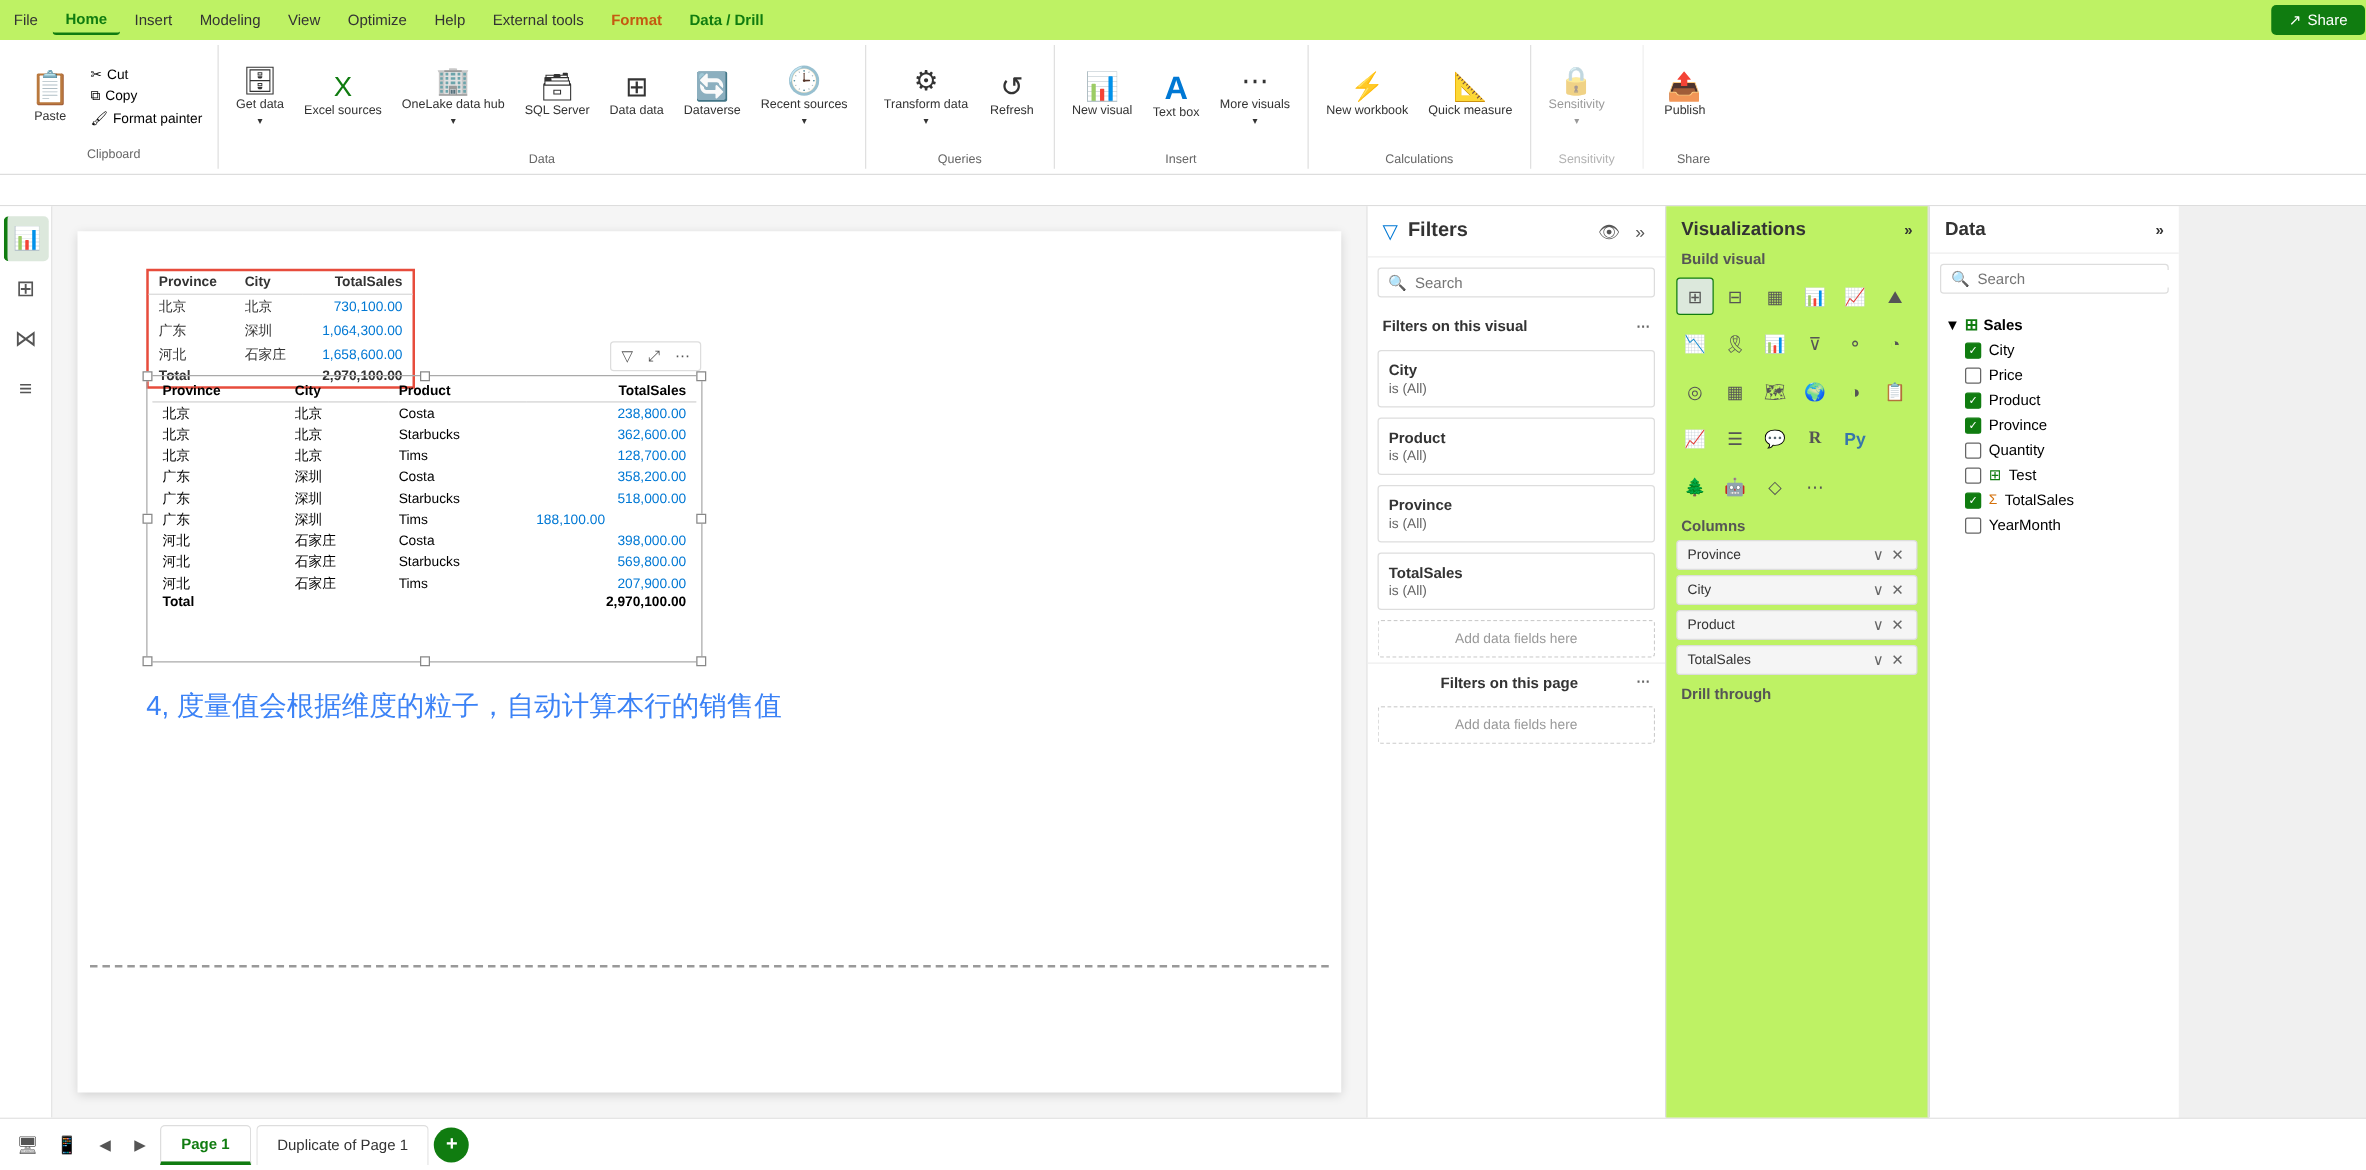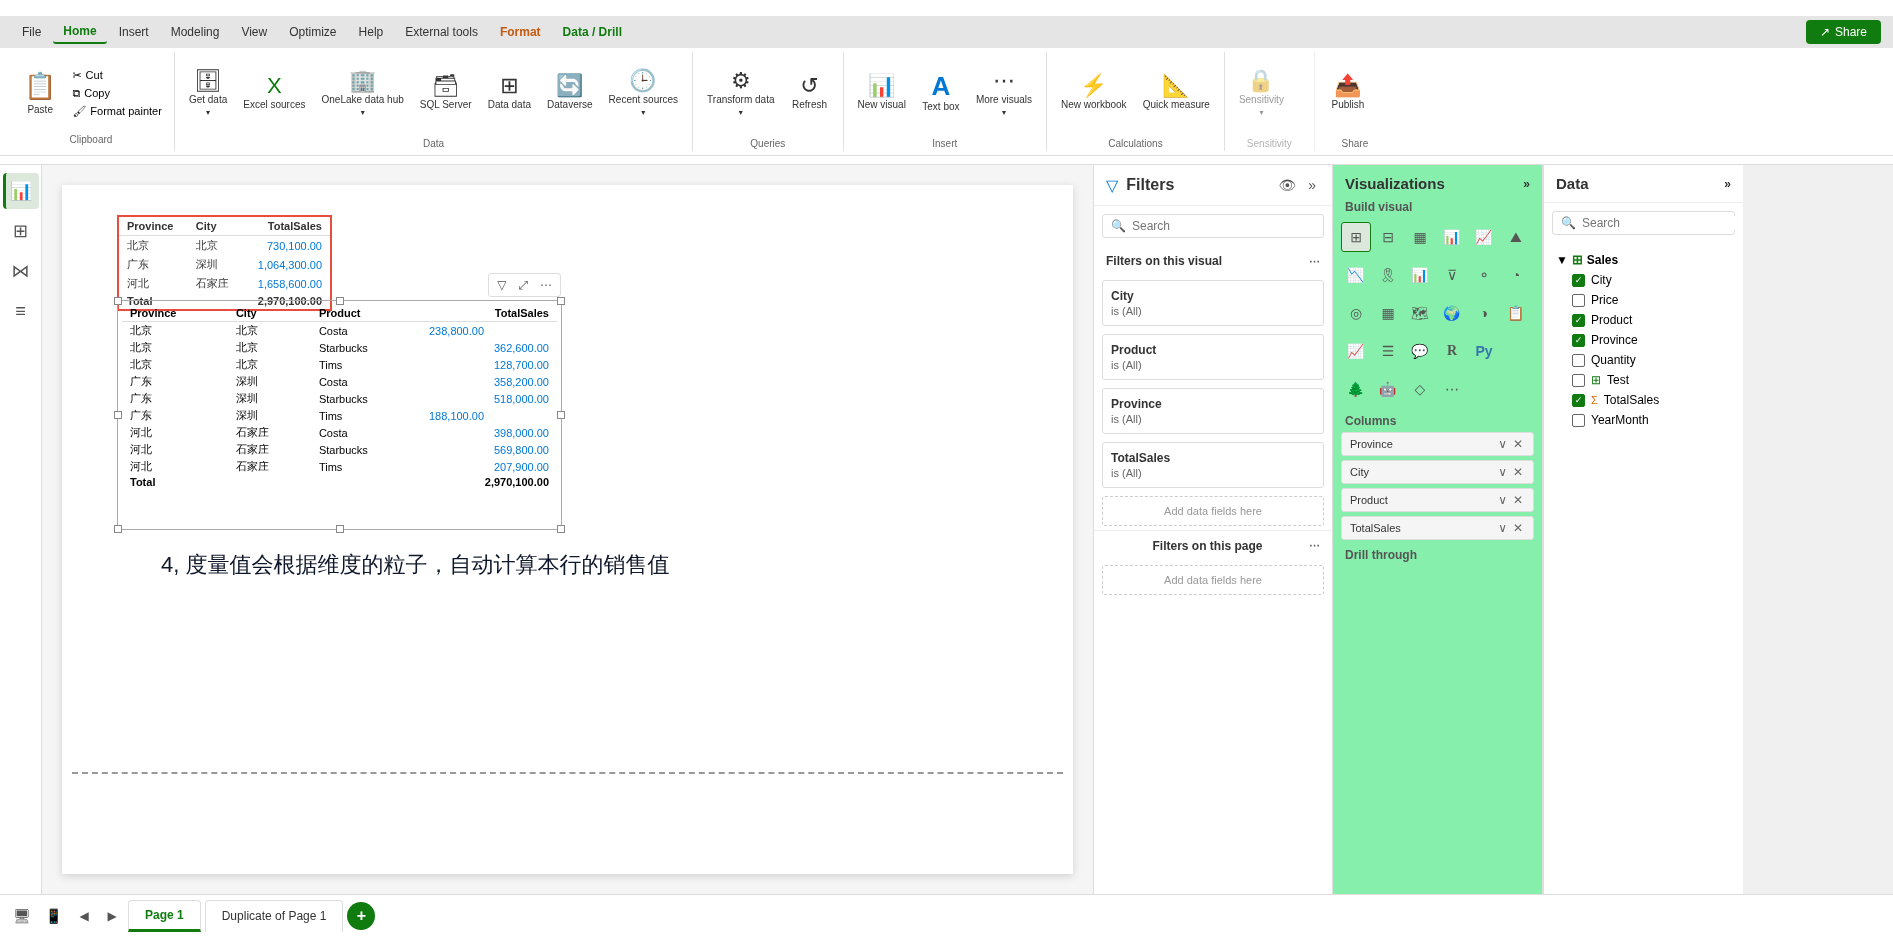--- a/index.html
+++ b/index.html
@@ -10,24 +10,23 @@
       background: #fff;
       border-bottom: 1px solid #ddd;
       display: flex;
       flex-direction: column;
       height: 165px;
     }
     .menu-bar {
       display: flex;
       align-items: center;
       height: 32px;
-      background: #e5e5e5;
-      padding: 0 12px;
+      background: #bef264;
+      padding: 0 1px;
       gap: 2px;
-      margin-top: 16px;
     }
     .menu-item {
       font-size: 12px;
       padding: 4px 10px;
       cursor: pointer;
       color: #333;
       border-radius: 3px;
     }
     .menu-item.active { color: #107c10; font-weight: 600; border-bottom: 2px solid #107c10; }
     .menu-item.format-active { color: #c55a11; font-weight: 600; }
@@ -249,25 +248,24 @@
       cursor: pointer;
       padding: 2px 4px;
       font-size: 12px;
       color: #555;
       border-radius: 2px;
     }
 
     
     .annotation-text {
       position: absolute;
-      color: #0f172a;
+      color: #3b82f6;
       font-size: 24px;
       font-weight: 400;
       white-space: nowrap;
-      margin-left: 44px;
     }
     .dashed-line {
       position: absolute;
       border-bottom: 2px dashed #999;
     }
 
     
     .right-panels {
       display: flex;
       width: 800px;
@@ -360,21 +358,21 @@
       font-weight: 600;
       font-size: 12px;
       color: #333;
       border-top: 1px solid #eee;
       text-align: center;
     }
 
     
     .viz-panel {
       width: 210px;
-      background: #86efac;
+      background: #bef264;
       border-right: 1px solid #ddd;
       display: flex;
       flex-direction: column;
       font-size: 12px;
       overflow-y: auto;
     }
     .viz-panel-header {
       padding: 10px 12px 4px;
       font-size: 15px;
       font-weight: 600;
@@ -806,21 +804,21 @@
                 <th style="padding:2px 8px; text-align:left; border-bottom:1px solid #ddd; font-size:11px;">City</th>
                 <th style="padding:2px 8px; text-align:left; border-bottom:1px solid #ddd; font-size:11px;">Product</th>
                 <th style="padding:2px 8px; text-align:right; border-bottom:1px solid #ddd; font-size:11px;">TotalSales</th>
               </tr>
             </thead>
             <tbody>
               <tr>
                   <td style="padding:1px 8px;">北京</td>
                   <td style="padding:1px 8px;">北京</td>
                   <td style="padding:1px 8px;">Costa</td>
-                  <td style="padding:1px 8px; color:#0078d4;">238,800.00</td>
+                  <td style="padding:1px 8px; text-align:right; color:#0078d4;">238,800.00</td>
                 </tr>
               <tr>
                   <td style="padding:1px 8px;">北京</td>
                   <td style="padding:1px 8px;">北京</td>
                   <td style="padding:1px 8px;">Starbucks</td>
                   <td style="padding:1px 8px; text-align:right; color:#0078d4;">362,600.00</td>
                 </tr>
               <tr>
                   <td style="padding:1px 8px;">北京</td>
                   <td style="padding:1px 8px;">北京</td>

